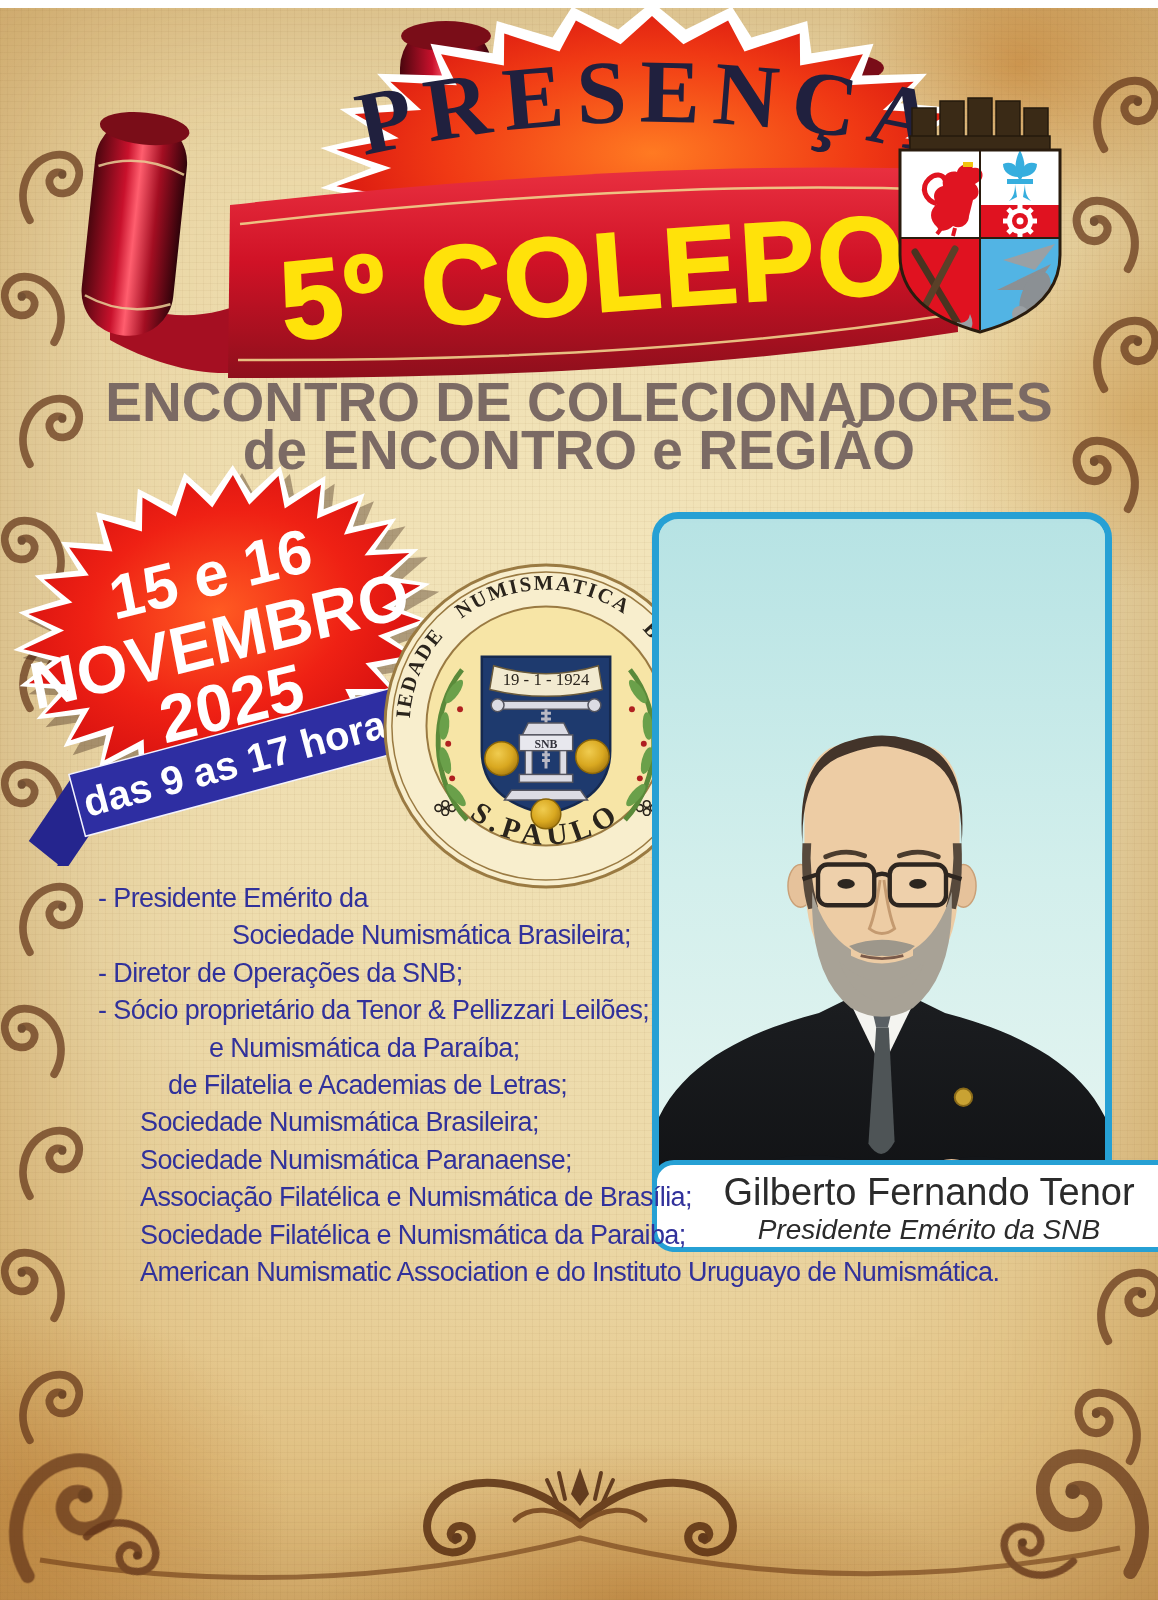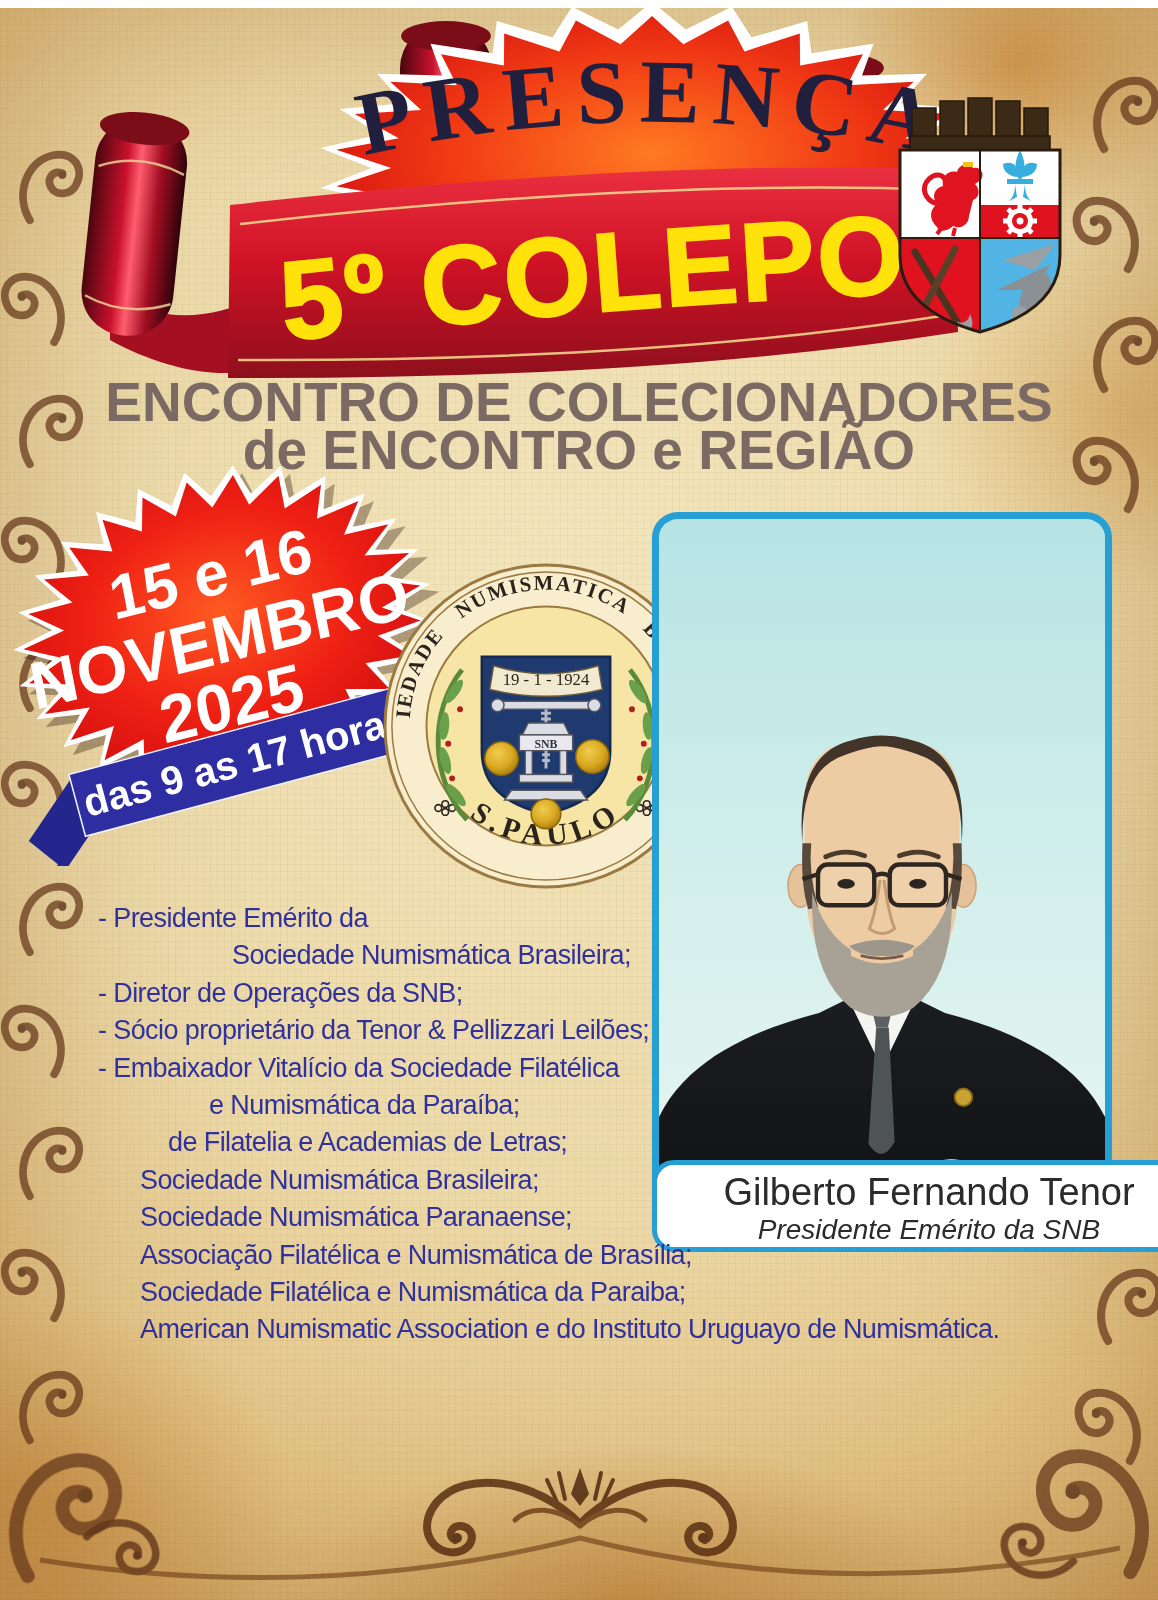--- a/index.html
+++ b/index.html
@@ -32,21 +32,21 @@
   #hours-svg{left:14px;top:636px;z-index:6;}
   #seal-svg{left:383px;top:563px;z-index:6;}
   #photo-frame{left:652px;top:512px;width:460px;height:740px;z-index:7;
     border:7px solid #26a0d4;border-radius:26px;overflow:hidden;box-sizing:border-box;
     background:linear-gradient(180deg,#b6e2e4,#d6efec 55%,#ebf7f3);}
   #caption{left:652px;top:1160px;width:554px;height:92px;z-index:8;box-sizing:border-box;
     background:#ffffff;border:5px solid #26a0d4;border-radius:22px;text-align:center;padding-top:5px;}
   #caption .name{font-size:38px;color:#2b2b2b;line-height:44px;}
   #caption .role{font-size:28px;color:#2b2b2b;line-height:32px;font-style:italic;}
   #credentials{left:98px;top:880px;width:1010px;z-index:9;
-    color:#31319b;font-size:27px;line-height:37.4px;letter-spacing:-0.6px;margin-top:20px;}
+    color:#31319b;font-size:27px;line-height:37.4px;letter-spacing:-0.6px;}
   .cred{white-space:nowrap;}
   .ind0{margin-left:0;}
   .indA{margin-left:134px;}
   .indB{margin-left:111px;}
   .indC{margin-left:70px;}
   .indD{margin-left:42px;}
 </style>
 </head>
 <body>
 
@@ -384,21 +384,20 @@
   <div id="caption" class="abs">
     <div class="name">Gilberto Fernando Tenor</div>
     <div class="role">Presidente Emérito da SNB</div>
   </div>
 
   <div id="credentials" class="abs">
     <div class="cred ind0">- Presidente Emérito da</div>
     <div class="cred indA">Sociedade Numismática Brasileira;</div>
     <div class="cred ind0">- Diretor de Operações da SNB;</div>
     <div class="cred ind0">- Sócio proprietário da Tenor &amp; Pellizzari Leilões;</div>
-    <div class="cred ind0">- Embaixador Vitalício da Sociedade Filatélica</div>
     <div class="cred indB">e Numismática da Paraíba;</div>
     <div class="cred indC">de Filatelia e Academias de Letras;</div>
     <div class="cred indD">Sociedade Numismática Brasileira;</div>
     <div class="cred indD">Sociedade Numismática Paranaense;</div>
     <div class="cred indD">Associação Filatélica e Numismática de Brasília;</div>
     <div class="cred indD">Sociedade Filatélica e Numismática da Paraiba;</div>
     <div class="cred indD">American Numismatic Association e do Instituto Uruguayo de Numismática.</div>
   </div>
 </div>
 

